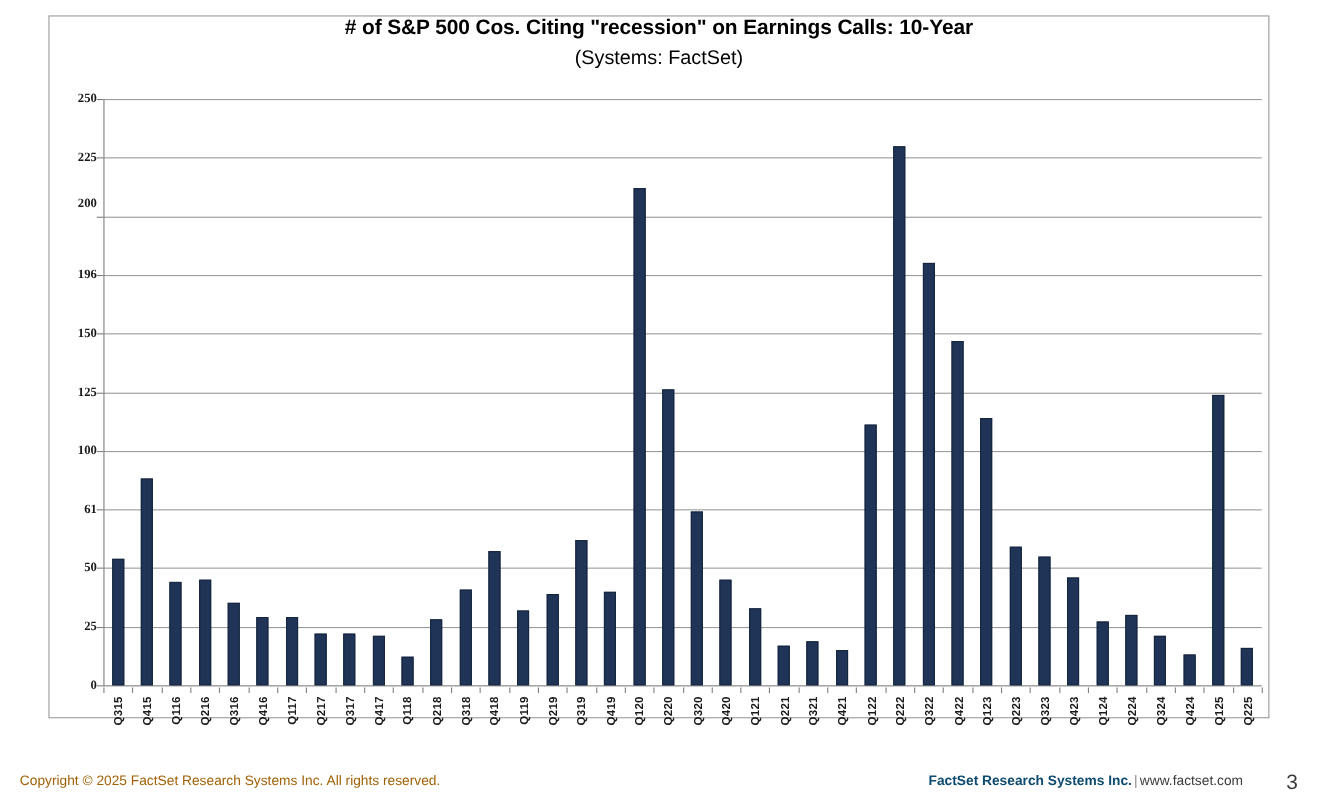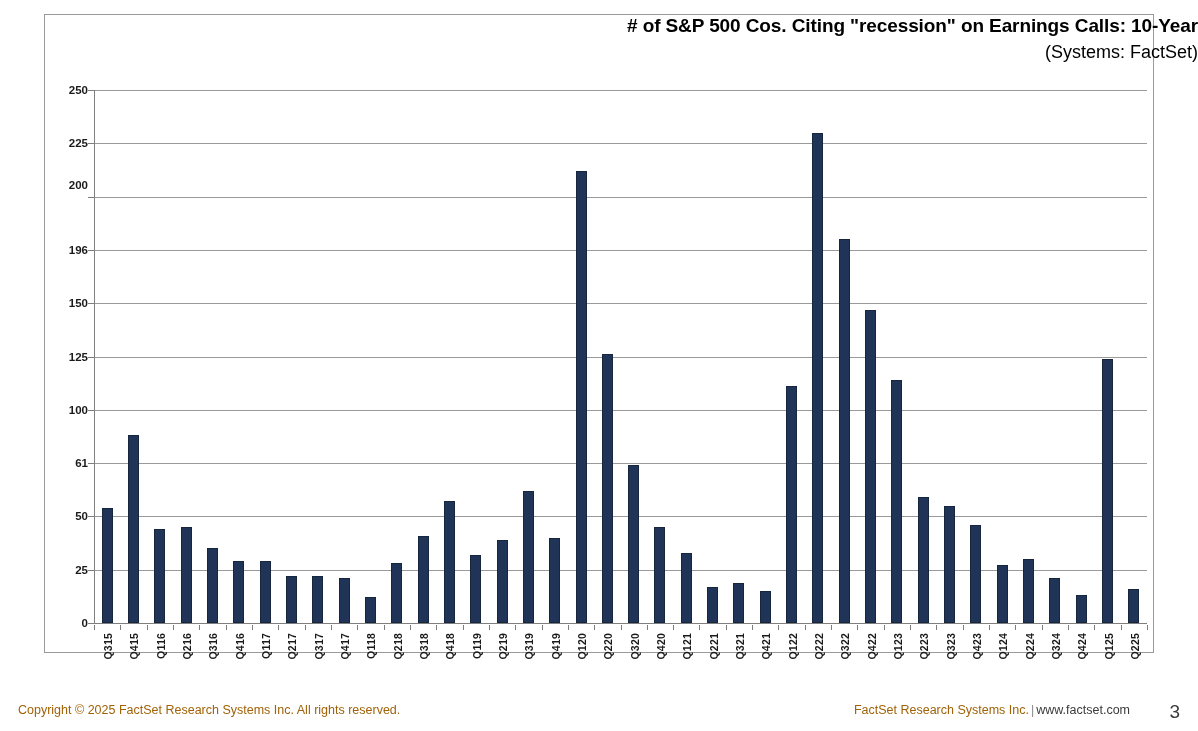--- a/index.html
+++ b/index.html
@@ -26,21 +26,21 @@
     height: 639px;
     border: 1px solid #9a9a9a;
     background: #ffffff;
   }
 
   
   #chart-title-block {
     position: absolute;
     left: 0; top: 14px;
     width: 100%;
-    text-align: right;
+    text-align: center;
     pointer-events: none;
   }
   #chart-title {
     font-size: 19px;
     font-weight: bold;
     color: #000000;
     letter-spacing: -0.1px;
     line-height: 24px;
     white-space: nowrap;
   }
@@ -88,20 +88,21 @@
   .ytick {
     position: absolute;
     right: 0;
     width: 46px;
     text-align: right;
     font-size: 11.5px;
     color: #1a1a1a;
     font-weight: bold;
     transform: translateY(-50%);
     white-space: nowrap;
+    font-family: Liberation Serif, serif;
   }
   #ytick-layer {
     position: absolute;
     left: 38px;
     top: 90px;
     width: 50px;
     height: 533px;
   }
   .ytick-mark {
     position: absolute;
@@ -171,21 +172,21 @@
     white-space: nowrap;
   }
   #footer-right {
     position: absolute;
     right: 68px;
     top: 710px;
     transform: translateY(-50%);
     font-size: 12.5px;
     white-space: nowrap;
   }
-  #footer-link { color: #a16207; }
+  #footer-link { color: #0c4a6e; font-weight: bold; }
   #footer-sep { color: #8a8a8a; margin: 0 2px; }
   #footer-site { color: #3b3b3b; }
   #page-number {
     position: absolute;
     right: 18px;
     top: 712px;
     transform: translateY(-50%);
     font-size: 19px;
     color: #3b3b3b;
   }

